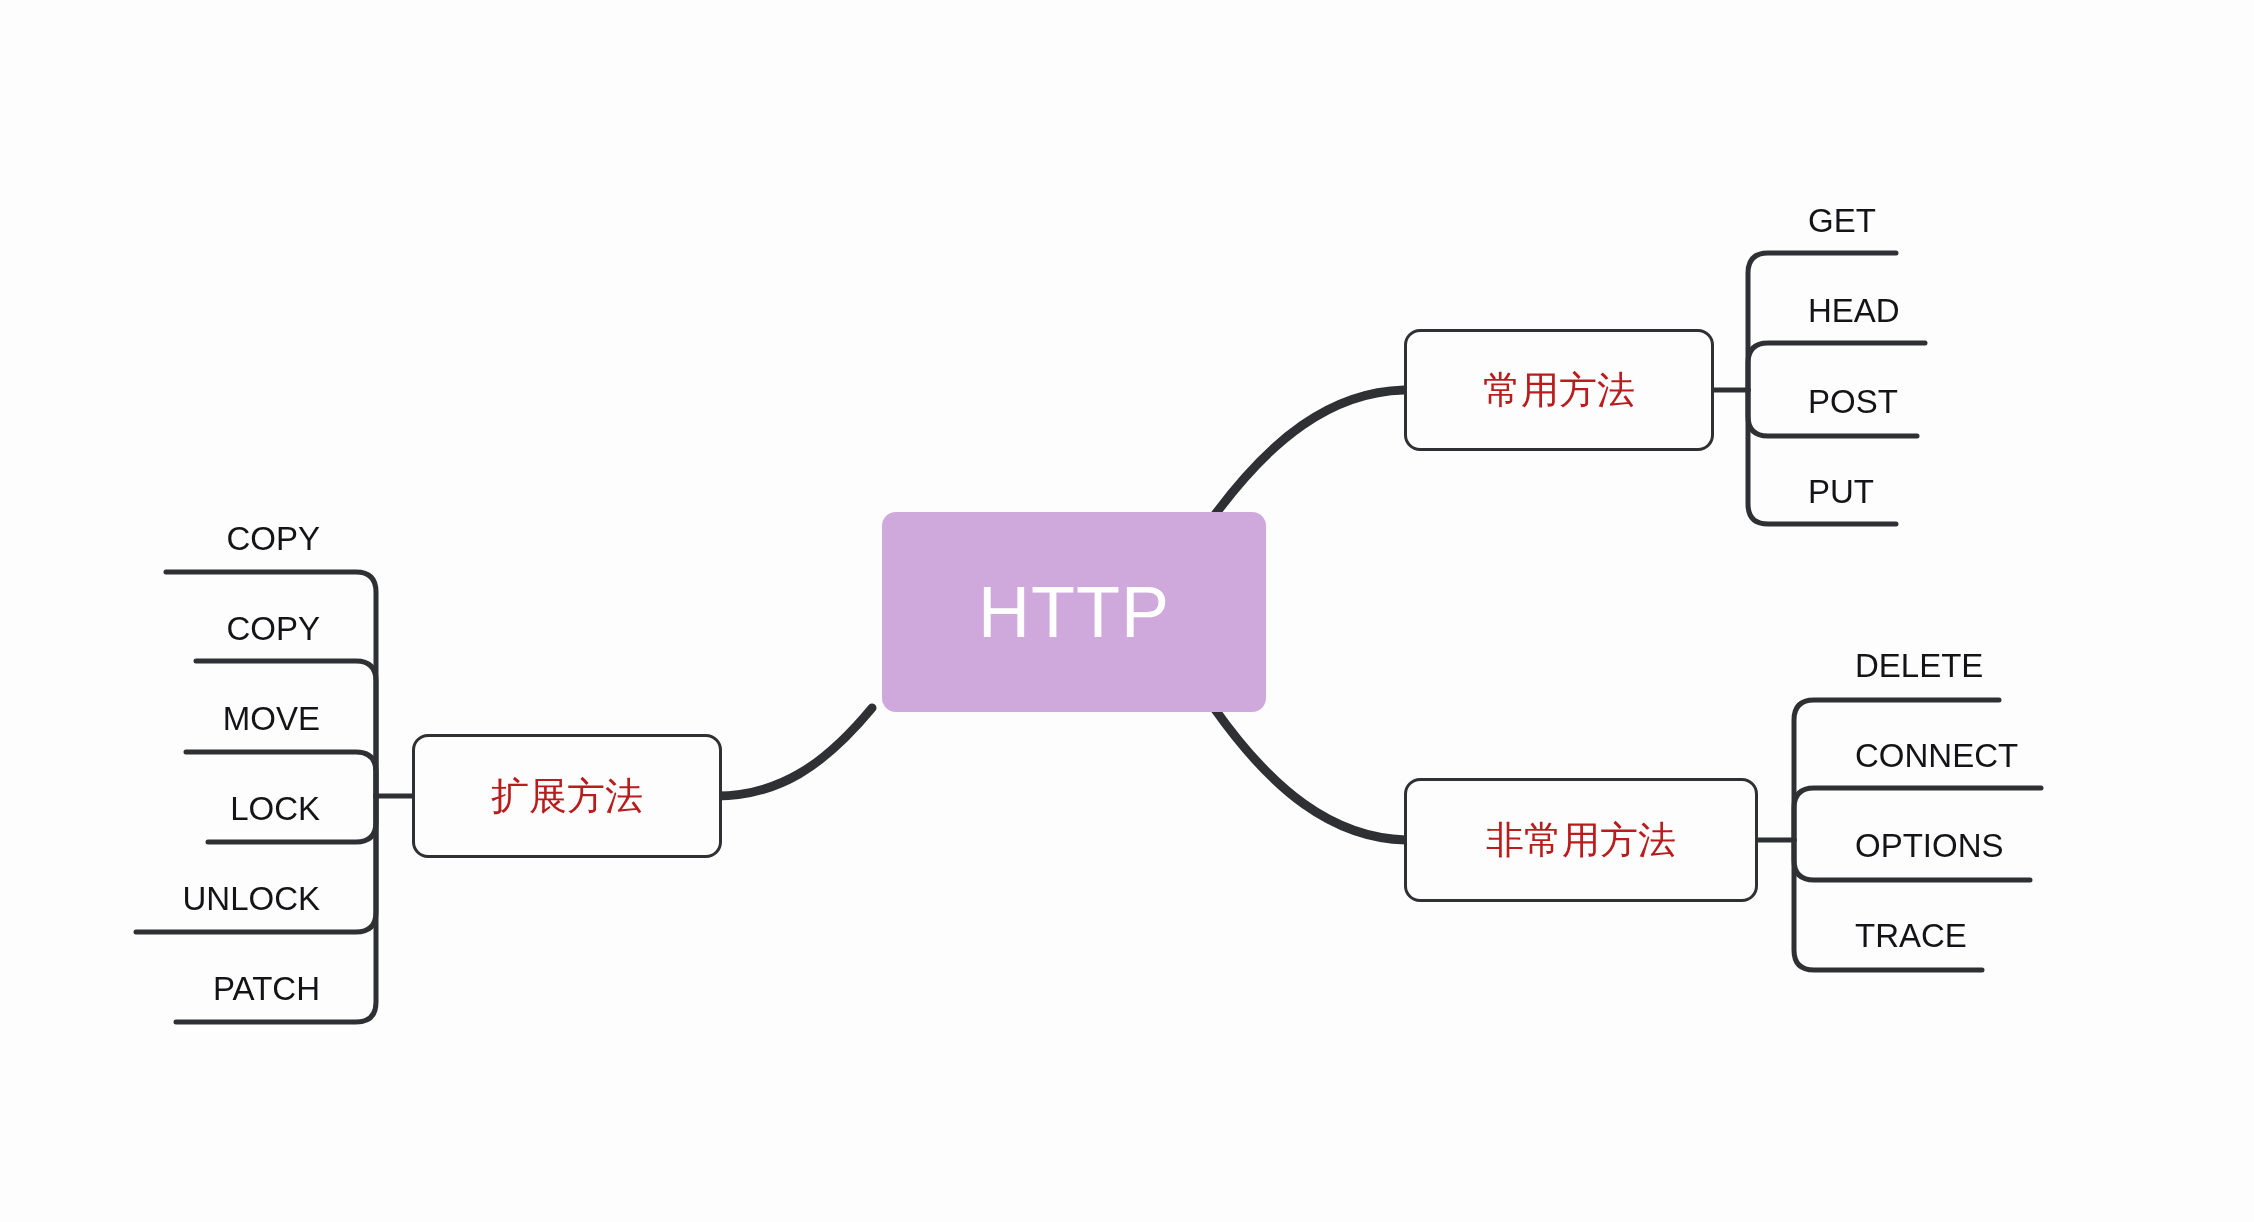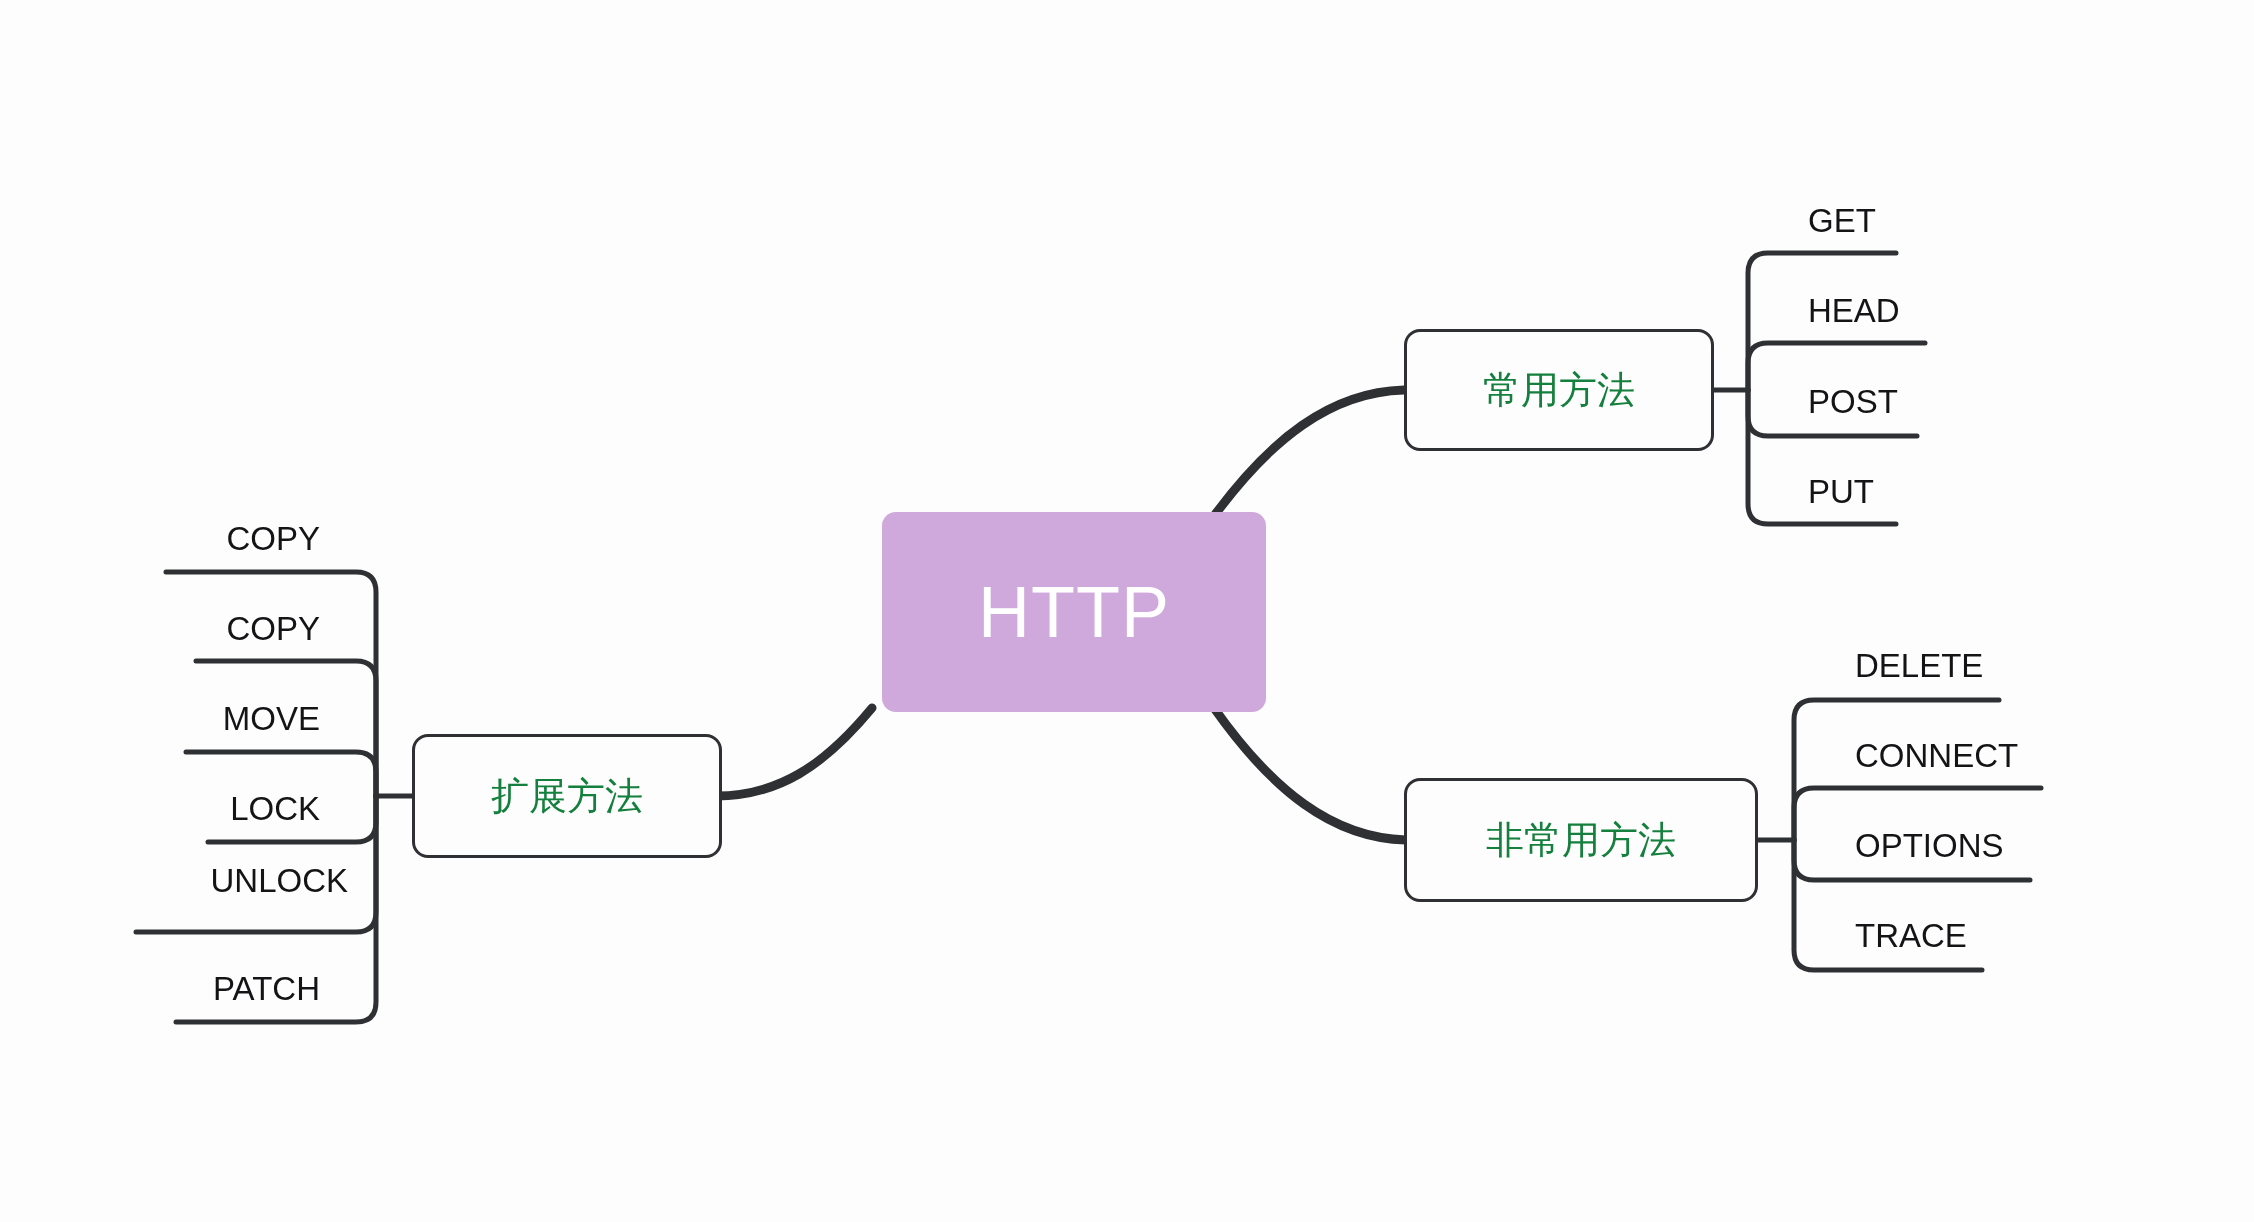--- a/index.html
+++ b/index.html
@@ -45,21 +45,21 @@
     position: absolute;
     display: flex;
     align-items: center;
     justify-content: center;
     background: #fdfdfd;
     border: 3px solid #2f3033;
     border-radius: 16px;
     box-sizing: border-box;
   }
   .branch-label {
-    color: #15803d;
+    color: #b91c1c;
     font-size: 38px;
     font-weight: 400;
     line-height: 1;
     white-space: nowrap;
   }
   
   .leaf-label {
     position: absolute;
     color: #141417;
     font-size: 33px;
@@ -144,16 +144,16 @@
 
   <div class="leaf-label align-left" style="left:1855px; top:665px;">DELETE</div>
   <div class="leaf-label align-left" style="left:1855px; top:755px;">CONNECT</div>
   <div class="leaf-label align-left" style="left:1855px; top:845px;">OPTIONS</div>
   <div class="leaf-label align-left" style="left:1855px; top:935px;">TRACE</div>
 
   <div class="leaf-label align-right" style="left:0px; width:320px; top:538px;">COPY</div>
   <div class="leaf-label align-right" style="left:0px; width:320px; top:628px;">COPY</div>
   <div class="leaf-label align-right" style="left:0px; width:320px; top:718px;">MOVE</div>
   <div class="leaf-label align-right" style="left:0px; width:320px; top:808px;">LOCK</div>
-  <div class="leaf-label align-right" style="left:0px; width:320px; top:880px;padding-left:28px;">UNLOCK</div>
+  <div class="leaf-label align-right" style="left:0px; width:320px; top:898px;">UNLOCK</div>
   <div class="leaf-label align-right" style="left:0px; width:320px; top:988px;">PATCH</div>
 
 </div>
 
 </body></html>

